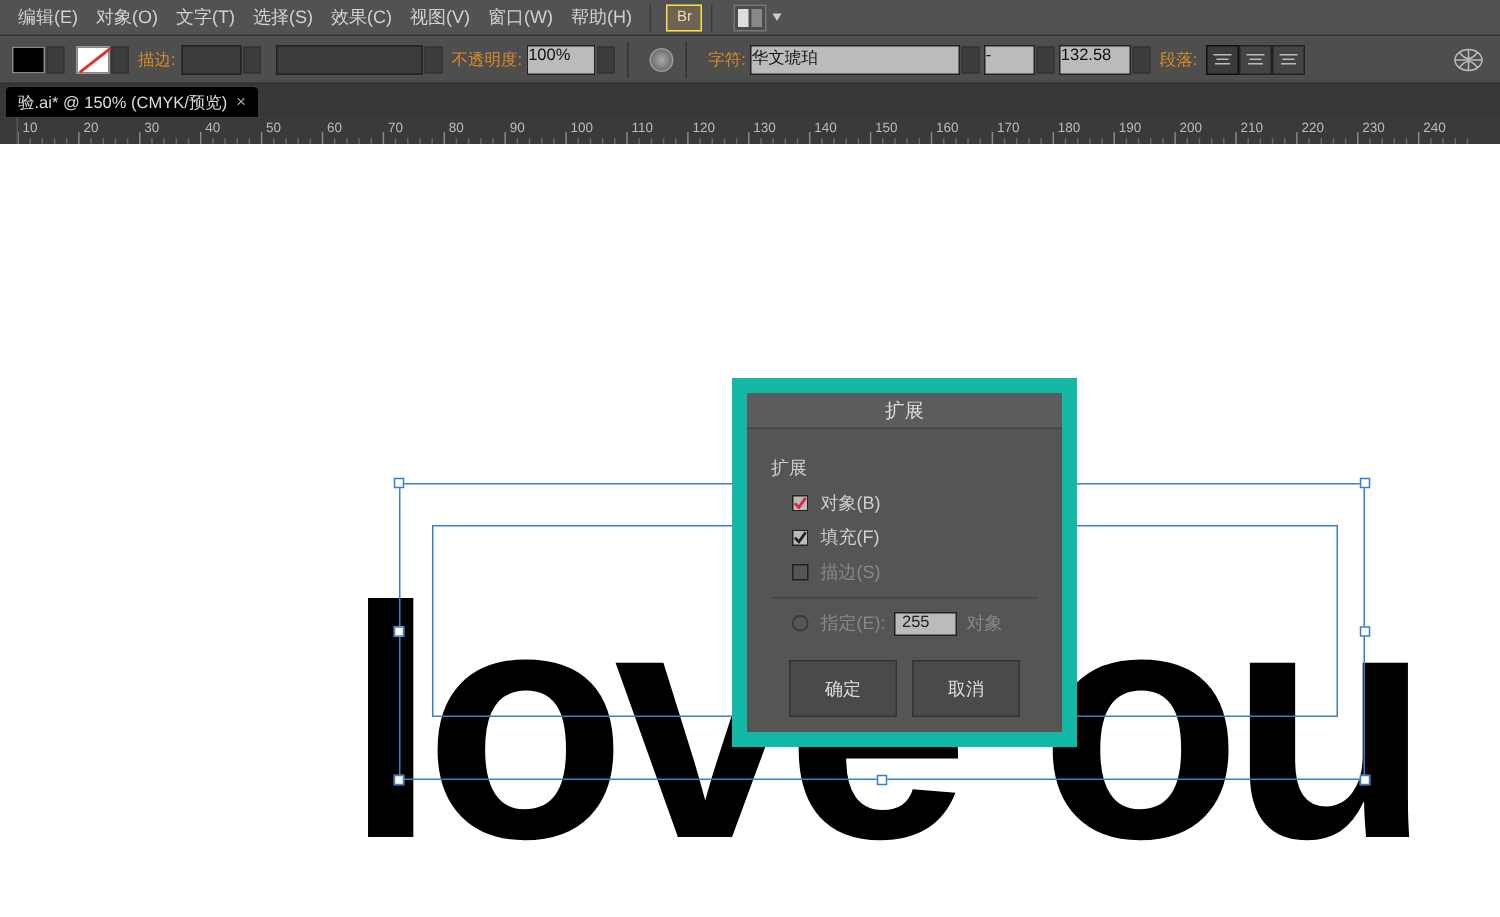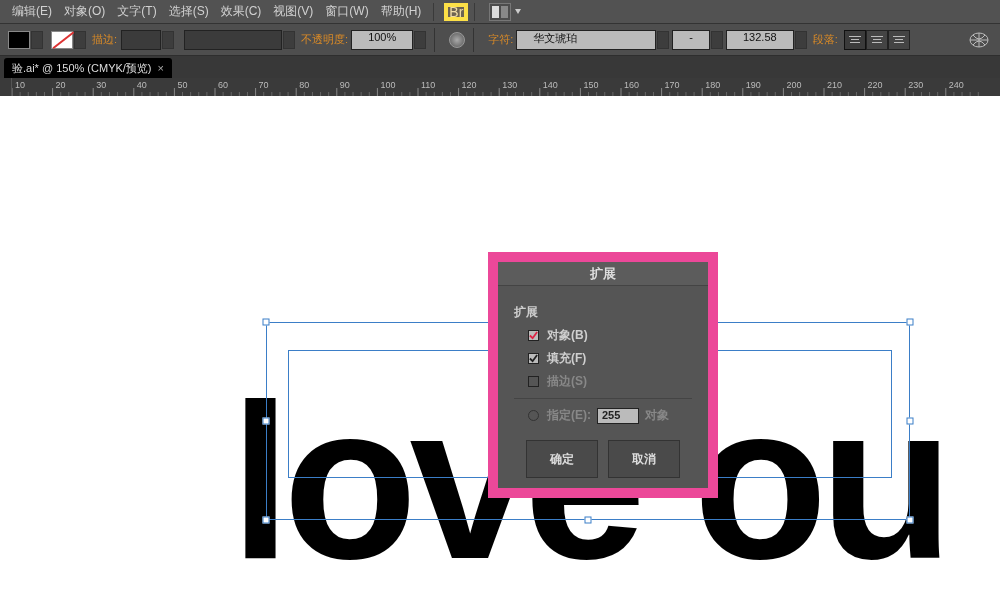--- a/index.html
+++ b/index.html
@@ -21,21 +21,21 @@
   }
   .menubar .menu-item {
     padding: 0 6px; cursor: default;
   }
   .menubar .sep {
     width: 1px; height: 18px; background: #3a3a3a; margin: 0 6px;
   }
   .menubar .square-btn {
     width: 24px; height: 18px; background:#6d6352;
     margin-left:4px; display:inline-flex; align-items:center; justify-content:center;
-    color:#efdca7; font-size:14px; border:4px solid #fde047;text-align:right;
+    color:#efdca7; font-size:10px; border:1px solid #fde047;text-align:right;
   }
   .menubar .layout-icon {
     width:22px;height:18px;border:1px solid #777;
     margin-left:8px; position:relative; background:#4c4c4c;
   }
   .menubar .layout-icon::before{content:"";position:absolute;left:2px;top:2px;width:7px;height:12px;background:#ddd;}
   .menubar .layout-icon::after{content:"";position:absolute;right:2px;top:2px;width:7px;height:12px;background:#888;}
   .menubar .dd-arrow{ width:0;height:0;border-left:3px solid transparent;border-right:3px solid transparent;border-top:5px solid #ccc; margin-left:4px;}
   
   .optionsbar {
@@ -46,21 +46,21 @@
     font-size:11px; color:#ccc;
     padding-left:8px;
   }
   .swatch-black{width:22px;height:18px;background:#000;border:1px solid #888;}
   .swatch-none{width:22px;height:18px;background:#fff;border:1px solid #888;margin-left:8px;position:relative;}
   .swatch-none::after{content:"";position:absolute;left:-1px;top:50%;width:26px;height:2px;background:#d33;transform:rotate(-38deg) translateY(-50%);}
   .tiny-dd{width:12px;height:18px;border:1px solid #333;margin-left:1px;display:flex;align-items:center;justify-content:center;background:#3d3d3d;}
   .ob-label{color:#d98a27;margin-left:6px;}
   .ob-well{height:20px;background:#3b3b3b;border:1px solid #222;margin-left:4px;}
   .ob-well.sm{width:40px;} .ob-well.lg{width:98px;}
-  .ob-input{height:20px;background:#bbb;border:1px solid #222;color:#111;padding:0 16px;margin-left:3px;font-size:11px;min-width:44px;}
+  .ob-input{height:20px;background:#bbb;border:1px solid #222;color:#111;padding:0 0;margin-left:3px;font-size:11px;min-width:44px;}
   .opt-sep{width:1px;height:24px;background:#333;margin:0 8px;}
   .round-icon{width:16px;height:16px;border-radius:50%;border:1px solid #999;margin-left:6px;background:radial-gradient(#aaa,#555);}
   .seg-para{display:flex;margin-left:6px;}
   .seg-para .seg{width:22px;height:20px;background:#444;border:1px solid #222;display:flex;flex-direction:column;justify-content:center;align-items:center;gap:2px;}
   .seg-para .seg span{display:block;width:12px;height:1px;background:#bbb;}
   .seg-para .seg.sel{background:#3b3b3b;border-color:#111;}
   .optionsbar .spacer{flex:1;}
   .globe-icon svg{display:block;}
   
   .tabsbar{background:#383838;height:22px;display:flex;align-items:flex-end;}
@@ -71,21 +71,21 @@
   .ruler .origin-corner{position:absolute;left:0;top:0;width:12px;height:18px;background:#3a3a3a;border-right:1px solid #555;}
   .ruler svg{position:absolute;left:12px;top:0;}
   
   .canvas-area{position:relative;background:#fff;height:515px;width:1000px;}
   .canvas-text{position:absolute;left:230px;top:260px;font-size:220px;font-weight:900;font-family:Arial Black,Arial,sans-serif;color:#000;letter-spacing:-8px;white-space:nowrap;}
   .letterspace{display:inline-block;width:55px;}
   .sel-outer{position:absolute;border:1px solid #3b7ec7;}
   .sel-inner{position:absolute;border:1px solid #3b7ec7;}
   .handle{position:absolute;width:7px;height:7px;background:#fff;border:1px solid #3b7ec7;transform:translate(-50%,-50%);}
   
-  .dialog{position:absolute;left:488px;top:252px;width:230px;background:#555;border:10px solid #ec4899;font-weight:bold;}
+  .dialog{position:absolute;left:488px;top:252px;width:230px;background:#555;border:10px solid #14b8a6;}
   .dialog-title{background:#5c5c5c;color:#ddd;text-align:center;font-size:13px;height:24px;line-height:24px;border-bottom:1px solid #444;}
   .dialog-body{padding:10px 16px;color:#cfcfcf;font-size:12px;}
   .dialog-body .grp-label{margin:8px 0 6px;}
   .chk{display:flex;align-items:center;margin:6px 0 6px 14px;}
   .chk .box{width:11px;height:11px;background:#bbb;border:1px solid #222;display:inline-flex;align-items:center;justify-content:center;margin-right:8px;}
   .chk.checked .box{color:#d24;}
   .chk .box svg{width:9px;height:9px;}
   .chk.black .box svg path{stroke:#222;}
   .chk.disabled{color:#888;}
   .chk.disabled .box{background:#555;}

